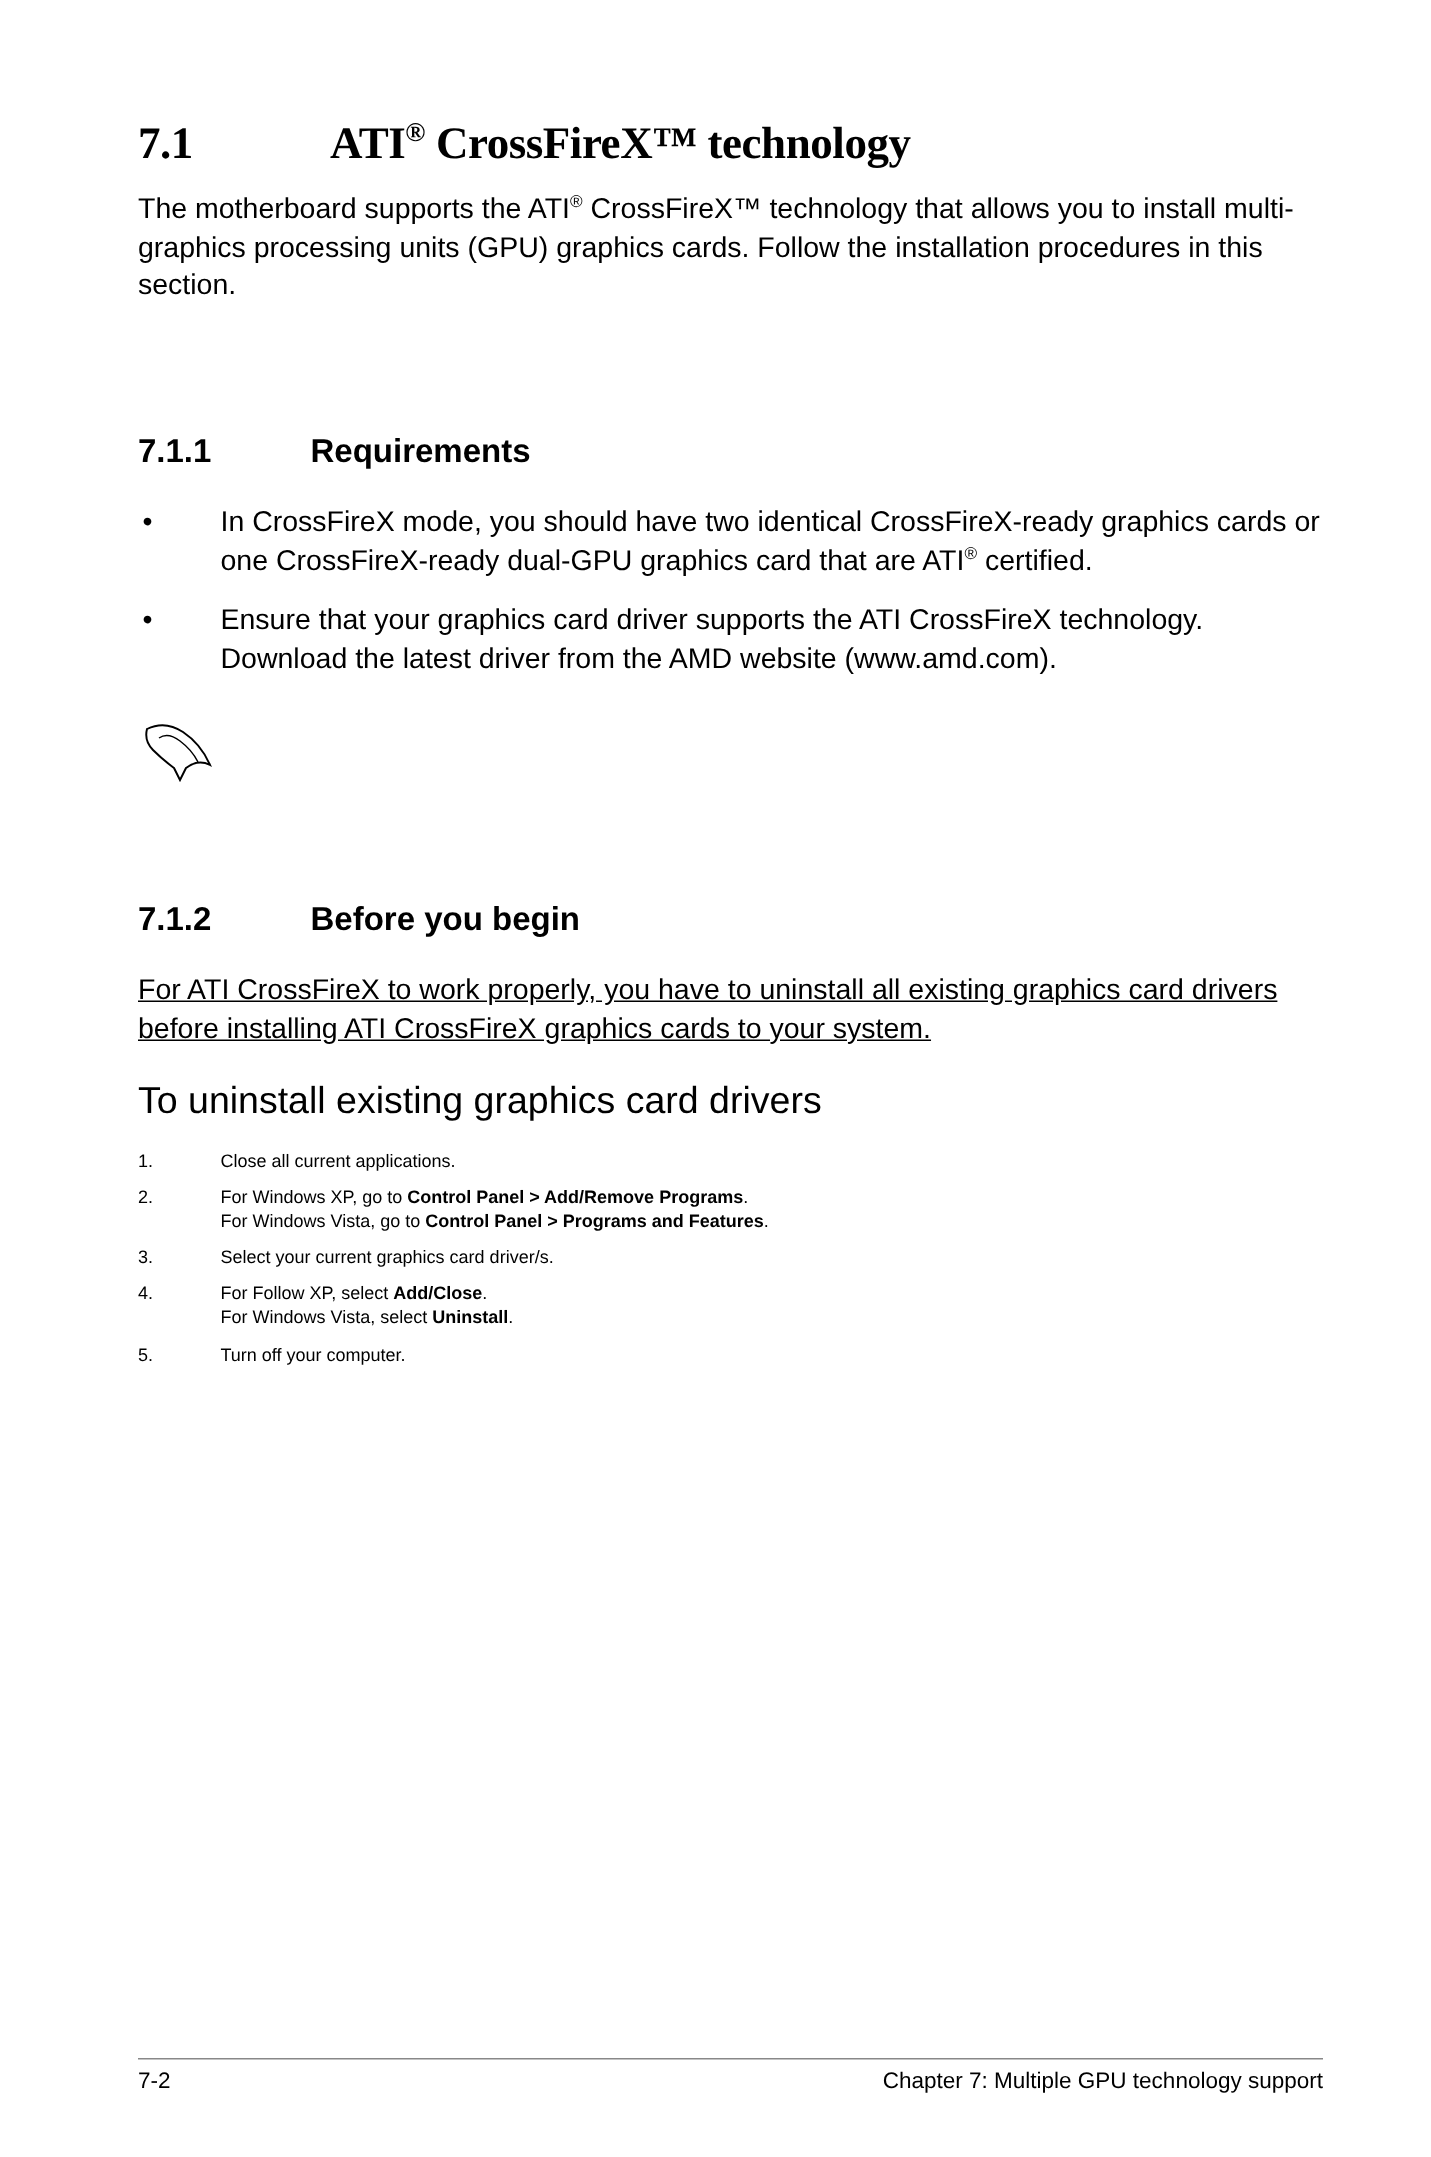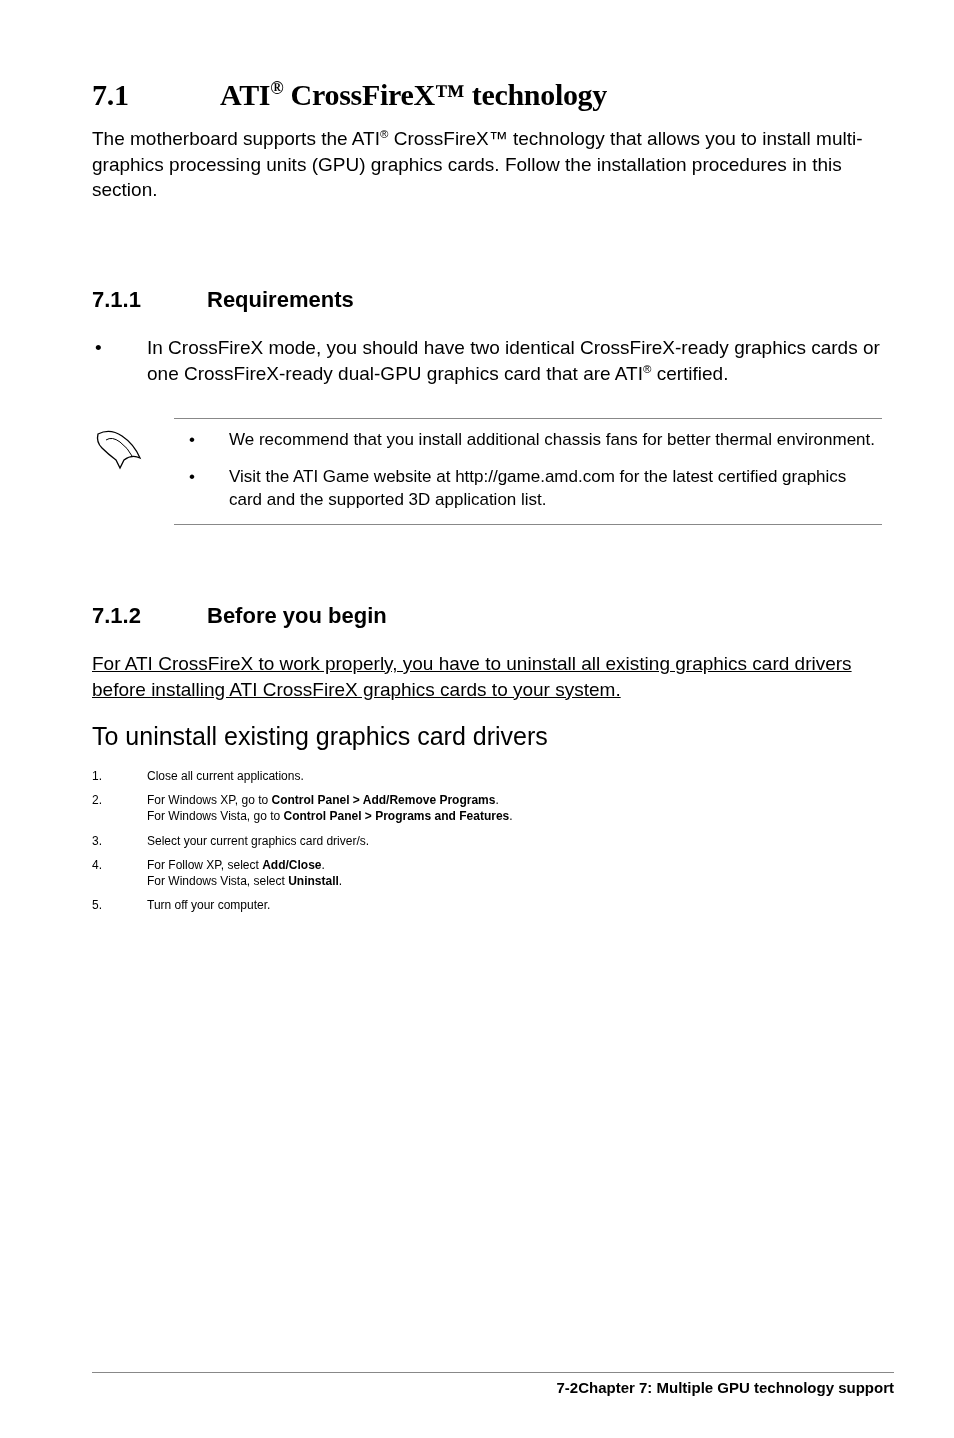--- a/index.html
+++ b/index.html
@@ -36,21 +36,21 @@
       font-size: 22px;
       font-weight: bold;
       margin-bottom: 22px;
     }
     .sub-heading .subnum {
       display: inline-block;
       width: 115px;
     }
     .req-list {
       list-style: none;
-      margin-bottom: 32px;
+      margin-bottom: 18px;
     }
     .req-list li {
       position: relative;
       padding-left: 55px;
       font-size: 19px;
       line-height: 1.35;
       margin-bottom: 14px;
     }
     .req-list li::before {
       content: "•";
@@ -122,27 +122,26 @@
     .steps li::before {
       content: counter(step) ".";
       position: absolute;
       left: 0;
       top: 0;
     }
     .footer {
       position: absolute;
       bottom: 42px;
       left: 92px;
-      right: 60px;
+      right: 72px;
       border-top: 1px solid #888;
       padding-top: 6px;
       font-size: 15px;
       display: flex;
-      justify-content: flex-end;
-      font-weight: bold;
+      justify-content: space-between;
     }
     sup {
       font-size: 0.6em;
       vertical-align: super;
     }
   </style>
 </head>
 <body>
 
 <h1 class="section-heading">
@@ -153,34 +152,31 @@
   <span>The motherboard supports the ATI</span><sup>®</sup><span> CrossFireX™ technology that allows you to install multi-graphics processing units (GPU) graphics cards. Follow the installation procedures in this section.</span>
 </p>
 
 <h2 class="sub-heading">
   <span class="subnum">7.1.1</span><span>Requirements</span>
 </h2>
 
 <ul class="req-list">
   <li>
     <span>In CrossFireX mode, you should have two identical CrossFireX-ready graphics cards or one CrossFireX-ready dual-GPU graphics card that are ATI</span><sup>®</sup><span> certified.</span>
+  </li>
+  <li>
+    <span>Ensure that your graphics card driver supports the ATI CrossFireX technology. Download the latest driver from the AMD website (www.amd.com).</span>
   </li>
 </ul>
 
 <div class="note-box">
   <svg class="note-icon" viewBox="0 0 54 44">
     <path d="M 6 8 Q 18 2 30 10 Q 42 18 48 32 Q 40 28 32 34 L 28 42 L 24 34 Q 16 28 10 22 Q 4 16 6 8 Z" fill="none" stroke="#000" stroke-width="1.3"></path>
     <path d="M 14 14 Q 20 10 28 16 Q 36 22 40 30" fill="none" stroke="#000" stroke-width="1"></path>
   </svg>
-  <div class="note-content">
-    <ul class="note-list">
-      <li>We recommend that you install additional chassis fans for better thermal environment.</li>
-      <li>Visit the ATI Game website at http://game.amd.com for the latest certified graphics card and the supported 3D application list.</li>
-    </ul>
-  </div>
 </div>
 
 <h2 class="sub-heading">
   <span class="subnum">7.1.2</span><span>Before you begin</span>
 </h2>
 
 <p class="begin-para">For ATI CrossFireX to work properly, you have to uninstall all existing graphics card drivers before installing ATI CrossFireX graphics cards to your system.</p>
 
 <p class="begin-sub">To uninstall existing graphics card drivers</p>
 

